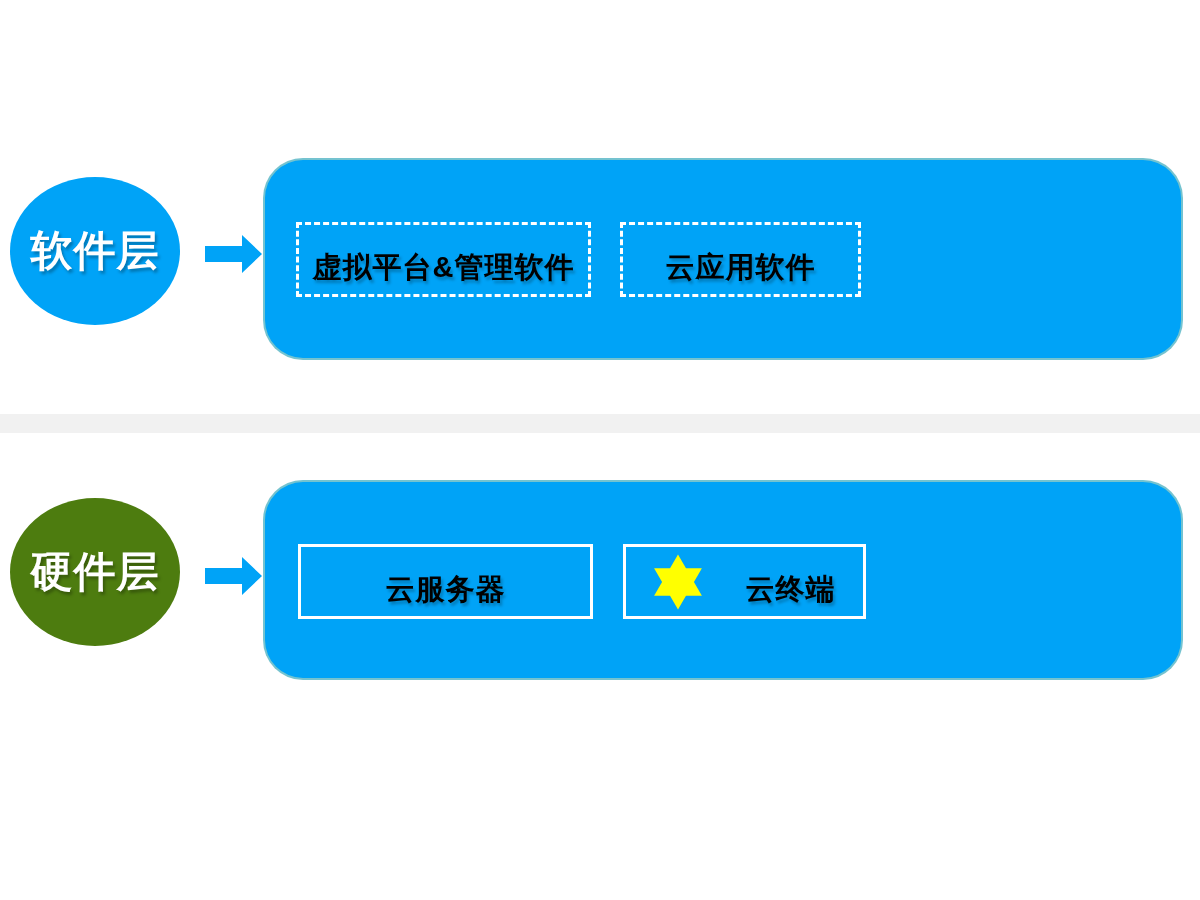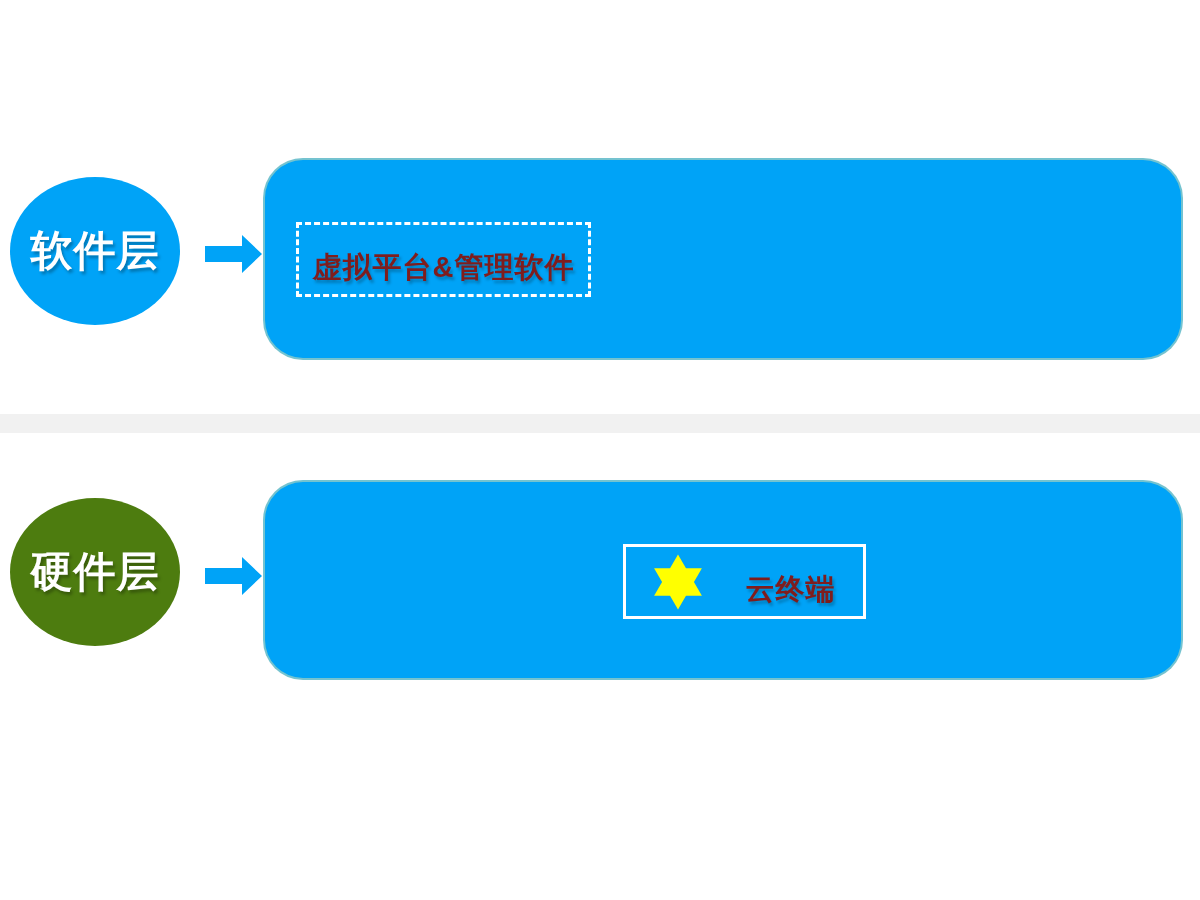--- a/index.html
+++ b/index.html
@@ -61,21 +61,21 @@
     height: 75px;
     box-sizing: border-box;
     display: flex;
     align-items: center;
     justify-content: center;
     gap: 16px;
   }
   .item-box.dashed { border: 3px dashed #ffffff; }
   .item-box.solid  { border: 3px solid  #ffffff; }
   .item-label {
-    color: #7f1d1d;
+    color: #000000;
     font-size: 29px;
     font-weight: 800;
     letter-spacing: 1px;
     text-shadow: 2px 3px 3px rgba(0,0,0,0.25);
     white-space: nowrap;
     margin-top: 17px;
   }
   .star-icon {
     width: 48px;
     height: 62px;
@@ -106,33 +106,39 @@
   </div>
 
   <svg class="block-arrow sw-arrow" viewBox="0 0 57 38">
     <polygon class="accent-fill" points="0,11 37,11 37,0 57,19 37,38 37,27 0,27" fill="#00a3f7"></polygon>
   </svg>
 
   <div class="panel sw-panel accent-bg" style="background: rgb(0, 163, 247);">
     <div class="item-box dashed sw-box-1">
       <span class="item-label">虚拟平台&amp;管理软件</span>
     </div>
+    <div class="item-box dashed sw-box-2">
+      <span class="item-label">云应用软件</span>
+    </div>
   </div>
 
   <div class="divider" style="background: rgb(241, 241, 241);"></div>
 
   <div class="layer-circle hw-circle accent-bg" style="background: #4d7c0f;">
     <span class="circle-label">硬件层</span>
   </div>
 
   <svg class="block-arrow hw-arrow" viewBox="0 0 57 38">
     <polygon class="accent-fill" points="0,11 37,11 37,0 57,19 37,38 37,27 0,27" fill="#00a3f7"></polygon>
   </svg>
 
   <div class="panel hw-panel accent-bg" style="background: rgb(0, 163, 247);">
+    <div class="item-box solid hw-box-1">
+      <span class="item-label">云服务器</span>
+    </div>
     <div class="item-box solid hw-box-2">
       <svg class="star-icon" viewBox="0 0 100 115">
         <polygon class="star-fill" points="50,0 99.8,86.25 0.2,86.25" fill="#ffff00"></polygon>
         <polygon class="star-fill" points="50,115 0.2,28.75 99.8,28.75" fill="#ffff00"></polygon>
       </svg>
       <span class="item-label">云终端</span>
     </div>
   </div>
 
 </div>

